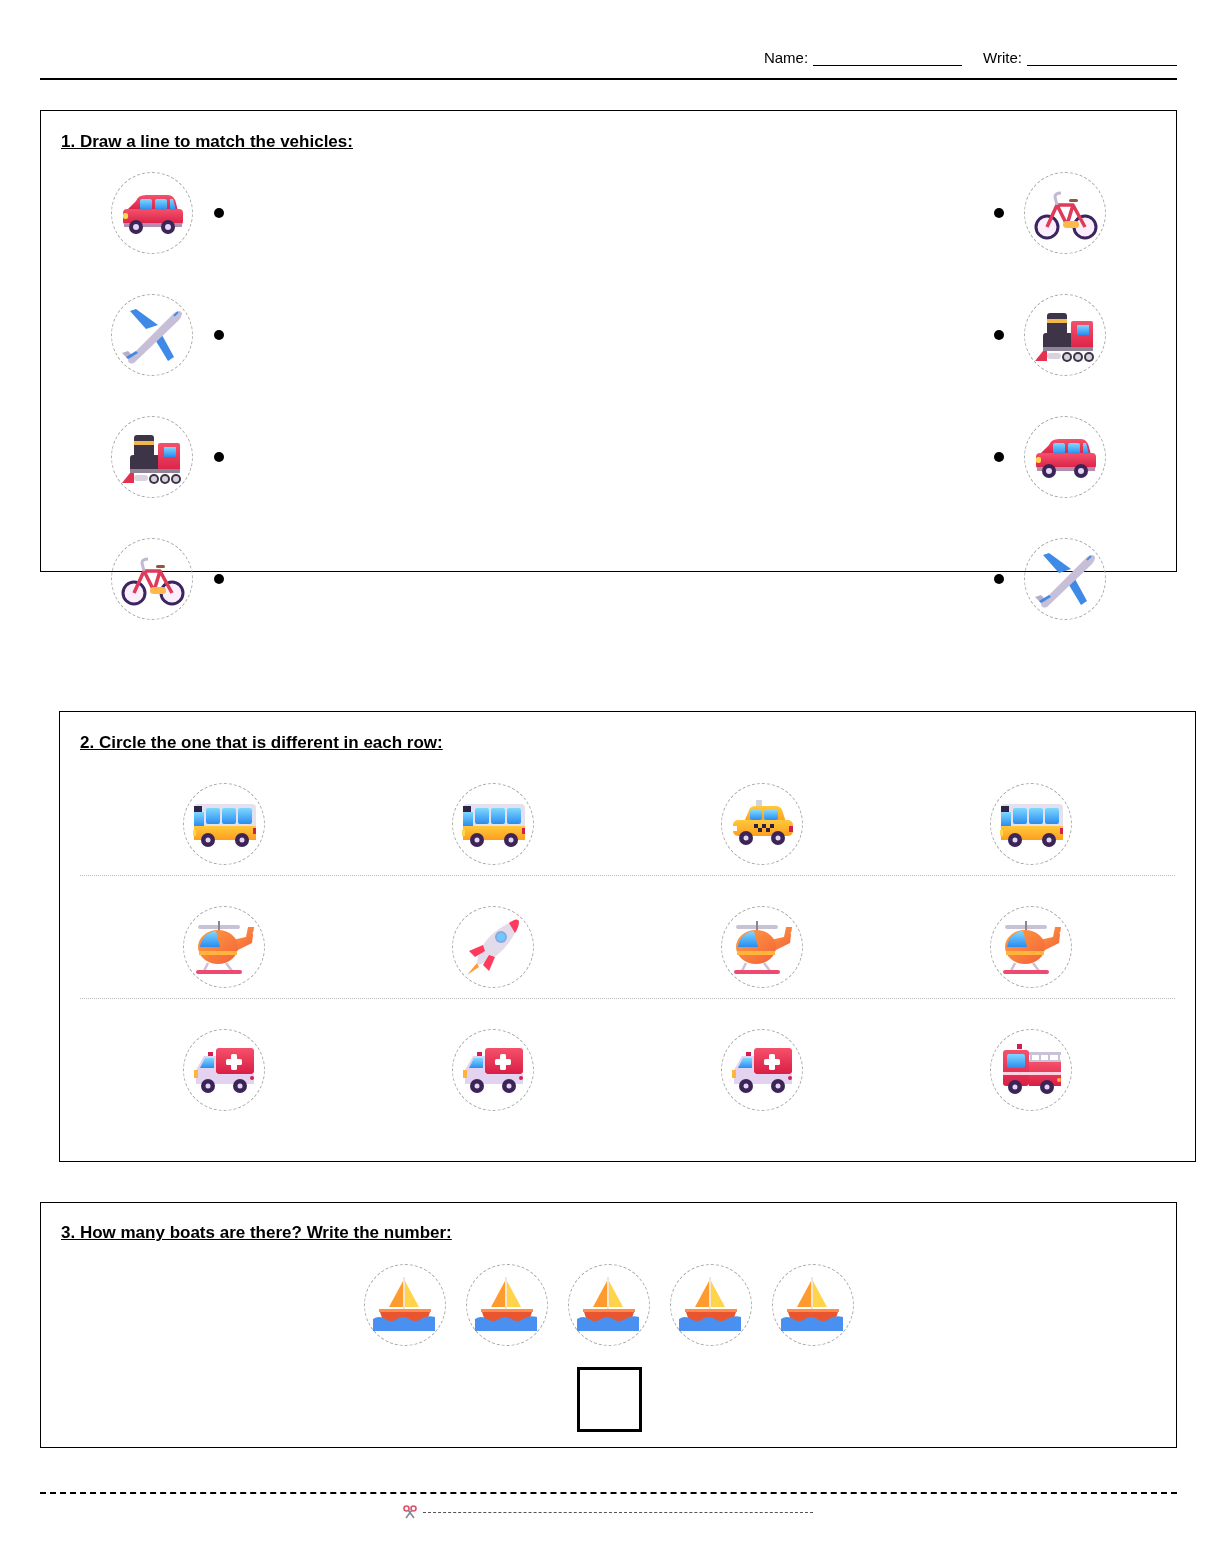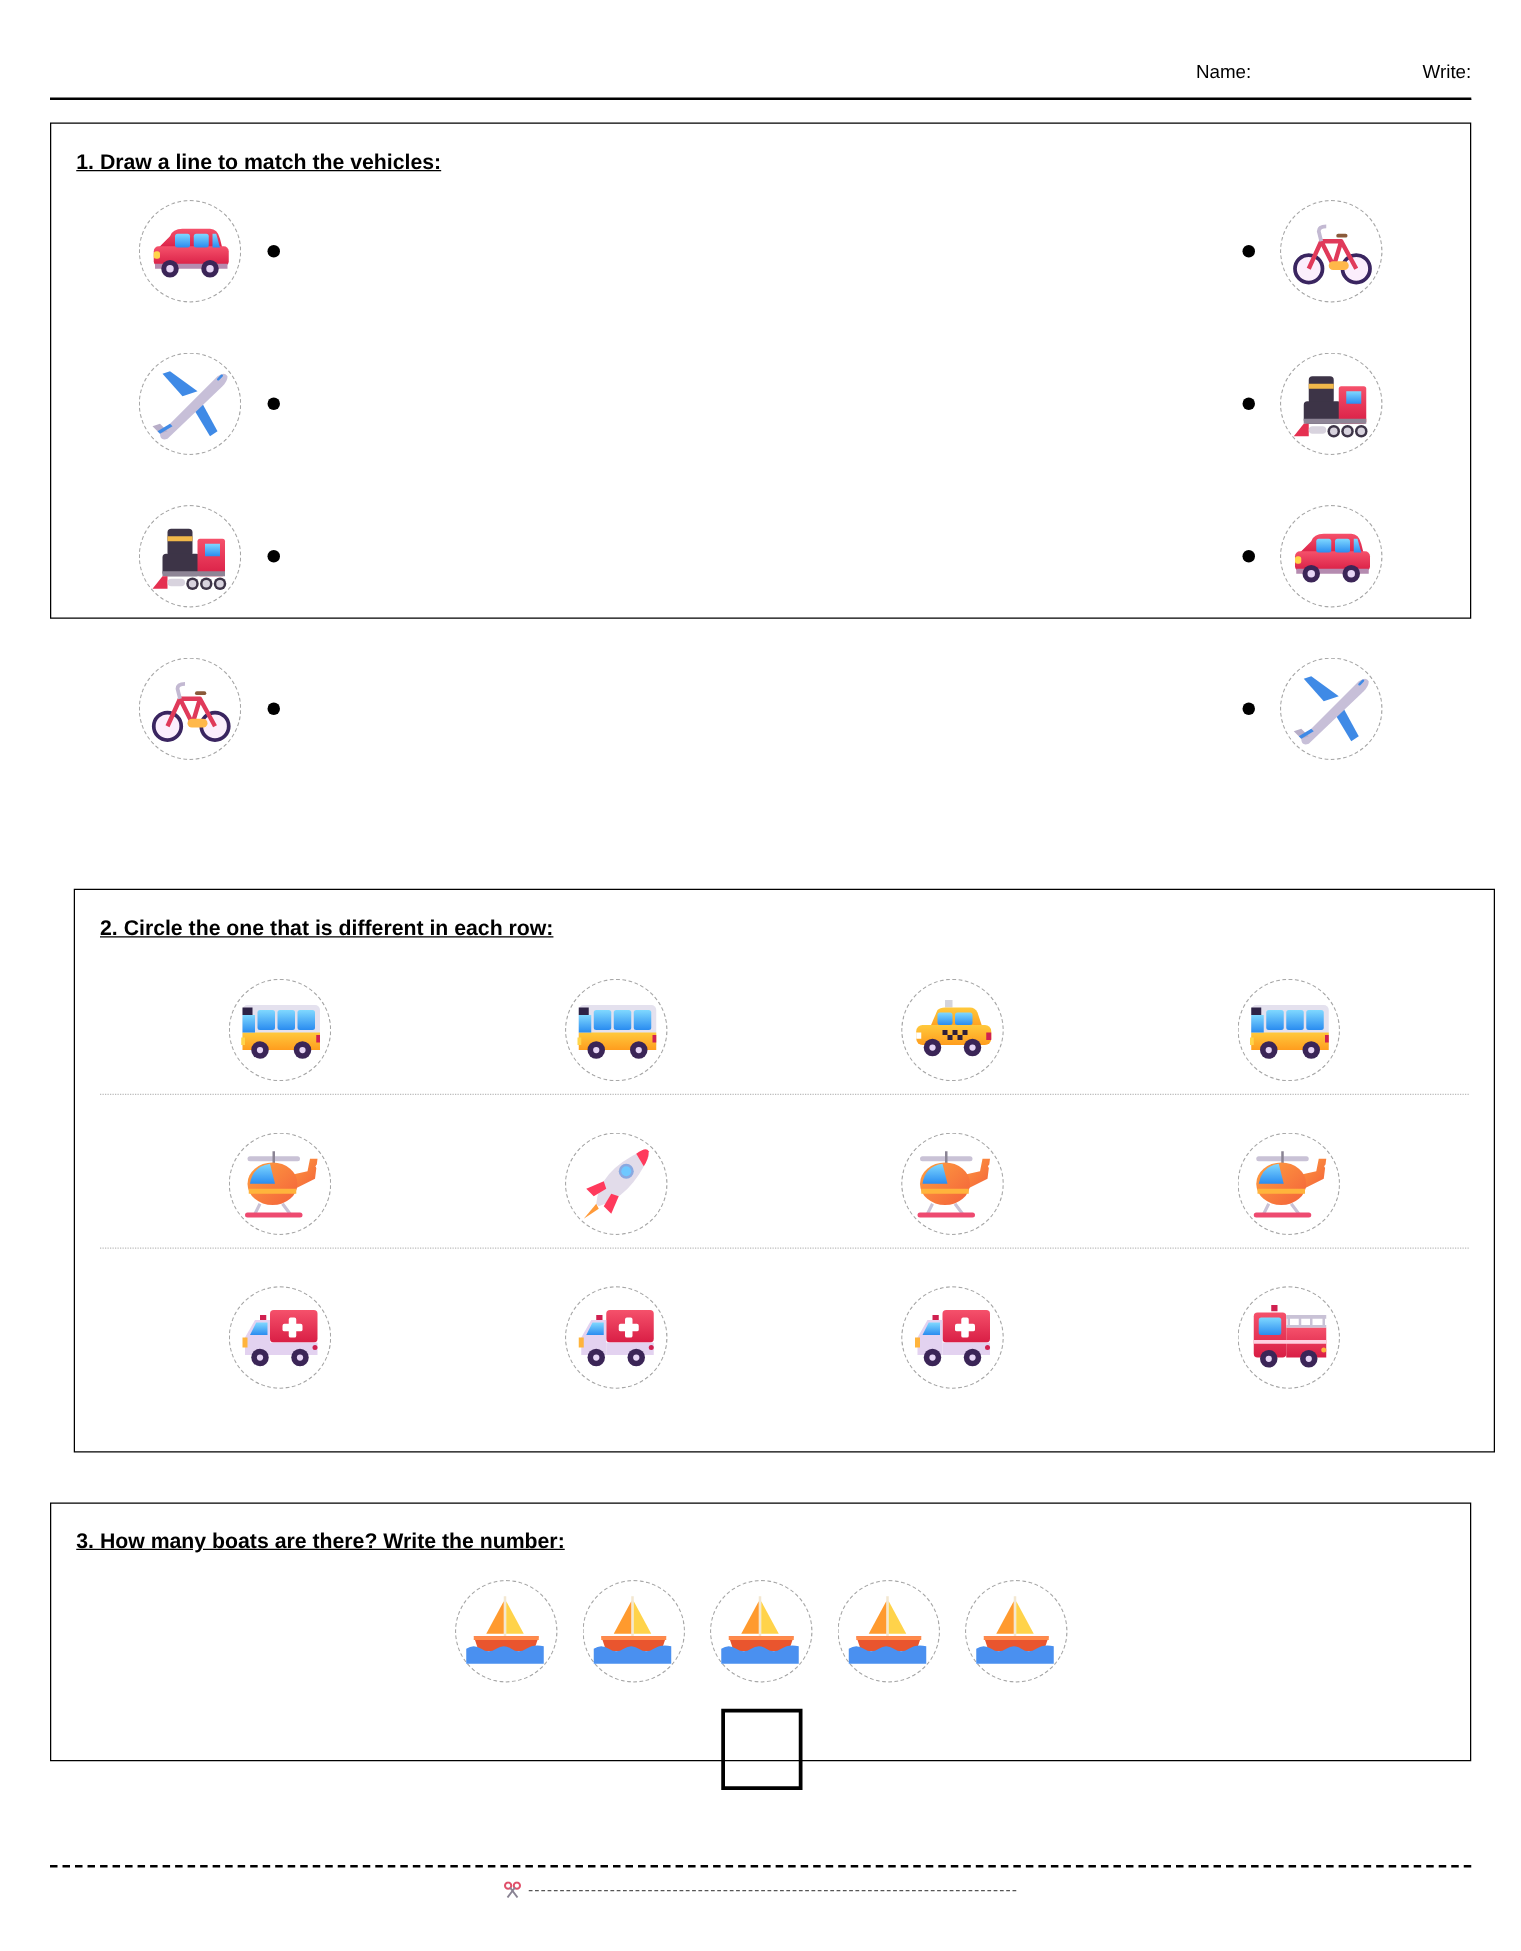--- a/index.html
+++ b/index.html
@@ -1,29 +1,29 @@
 <!DOCTYPE html>
 <html><head>
 <meta charset="utf-8">
 <style>
   * { box-sizing: border-box; margin: 0; padding: 0; }
   body { width: 1217px; height: 1561px; background: #ffffff; font-family: "Liberation Sans", sans-serif; color: #000; position: relative; overflow: hidden; }
   .header { position: absolute; left: 40px; top: 38px; width: 1137px; height: 42px; border-bottom: 2px solid #000; }
   .title { position: absolute; left: 1px; top: 2px; font-size: 23px; font-weight: bold; letter-spacing: 0.2px; }
   .fields { position: absolute; right: 0; top: 11px; font-size: 15px; display: flex; align-items: flex-end; }
-  .field { display: flex; align-items: flex-end; flex-direction: column; }
+  .field { display: flex; align-items: flex-end; }
   .field .line { display: inline-block; border-bottom: 1px solid #000; height: 14px; margin-left: 5px; }
   .field.name .line { width: 149px; }
   .field.date { margin-left: 21px; }
   .field.date .line { width: 150px; }
 
   .section { position: absolute; left: 40px; width: 1137px; border: 1px solid #000; background: #fff; }
-  .sec1 { top: 98px; height: 397px; }
+  .sec1 { top: 110px; height: 462px; }
   .sec2 { top: 711px; height: 451px; margin-left: 19px; }
-  .sec3 { top: 1202px; height: 207px; }
+  .sec3 { top: 1202px; height: 246px; }
   .sec-title { position: absolute; left: 20px; top: 21px; font-size: 17px; font-weight: bold; text-decoration: underline; }
   .sec3 .sec-title { top: 20px; }
 
   .pic { position: absolute; width: 82px; height: 82px; border-radius: 50%; border: 1px dashed #a8a8a8; display: flex; align-items: center; justify-content: center; }
   .pic svg { width: 72px; height: 72px; overflow: visible; }
   .dot { position: absolute; width: 10px; height: 10px; border-radius: 50%; background: #000; }
 
   .row-sep { position: absolute; left: 20px; width: 1095px; border-top: 1px dotted #bcbcbc; }
 
   .answer-box { position: absolute; left: 536px; top: 164px; width: 65px; height: 65px; border: 3px solid #000; }

